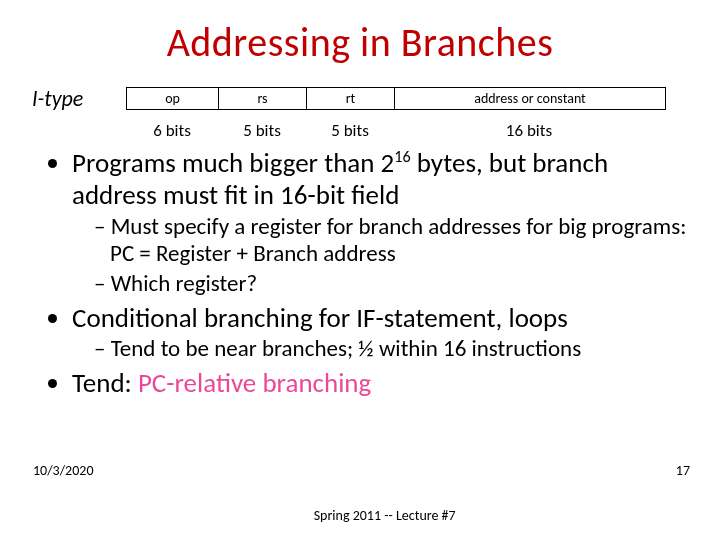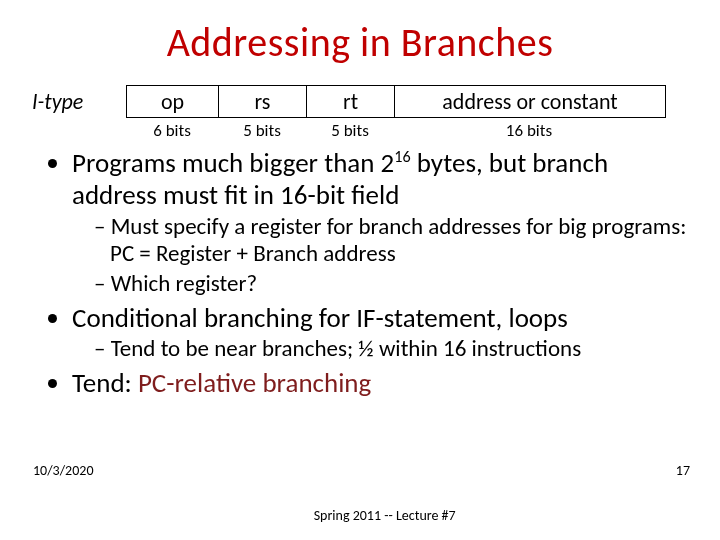--- a/index.html
+++ b/index.html
@@ -15,36 +15,36 @@
   .title {
     text-align: center;
     font-size: 40px;
     color: #c00000;
     margin-bottom: 18px;
     letter-spacing: 0.5px;
   }
   .format-row {
     display: flex;
     align-items: center;
-    margin-bottom: 2px;
+    margin-bottom: 8px;
   }
   .itype-label {
     font-style: italic;
     font-size: 22px;
     width: 90px;
     padding-left: 2px;
   }
   .field-table {
     display: flex;
     border: 1.5px solid #000;
     margin-left: 6px;
   }
   .field-cell {
     text-align: center;
-    font-size: 22px;
+    font-size: 14px;
     padding: 2px 0;
     border-right: 1.5px solid #000;
   }
   .field-cell:last-child { border-right: none; }
   .col-op   { width: 92px; }
   .col-rs   { width: 88px; }
   .col-rt   { width: 88px; }
   .col-addr { width: 270px; }
   .bits-row {
     display: flex;
@@ -73,21 +73,21 @@
   ul.sub > li {
     font-size: 23px;
     line-height: 1.2;
     text-indent: -16px;
     padding-left: 16px;
     margin-bottom: 2px;
   }
   ul.sub > li::before {
     content: "– ";
   }
-  .accent { color: #7f1d1d; }
+  .accent { color: #ec4899; }
   sup { font-size: 0.6em; vertical-align: super; }
   .footer {
     position: absolute;
     bottom: 16px;
     left: 33px;
     right: 30px;
     display: flex;
     justify-content: space-between;
     font-size: 14px;
     color: #000;

